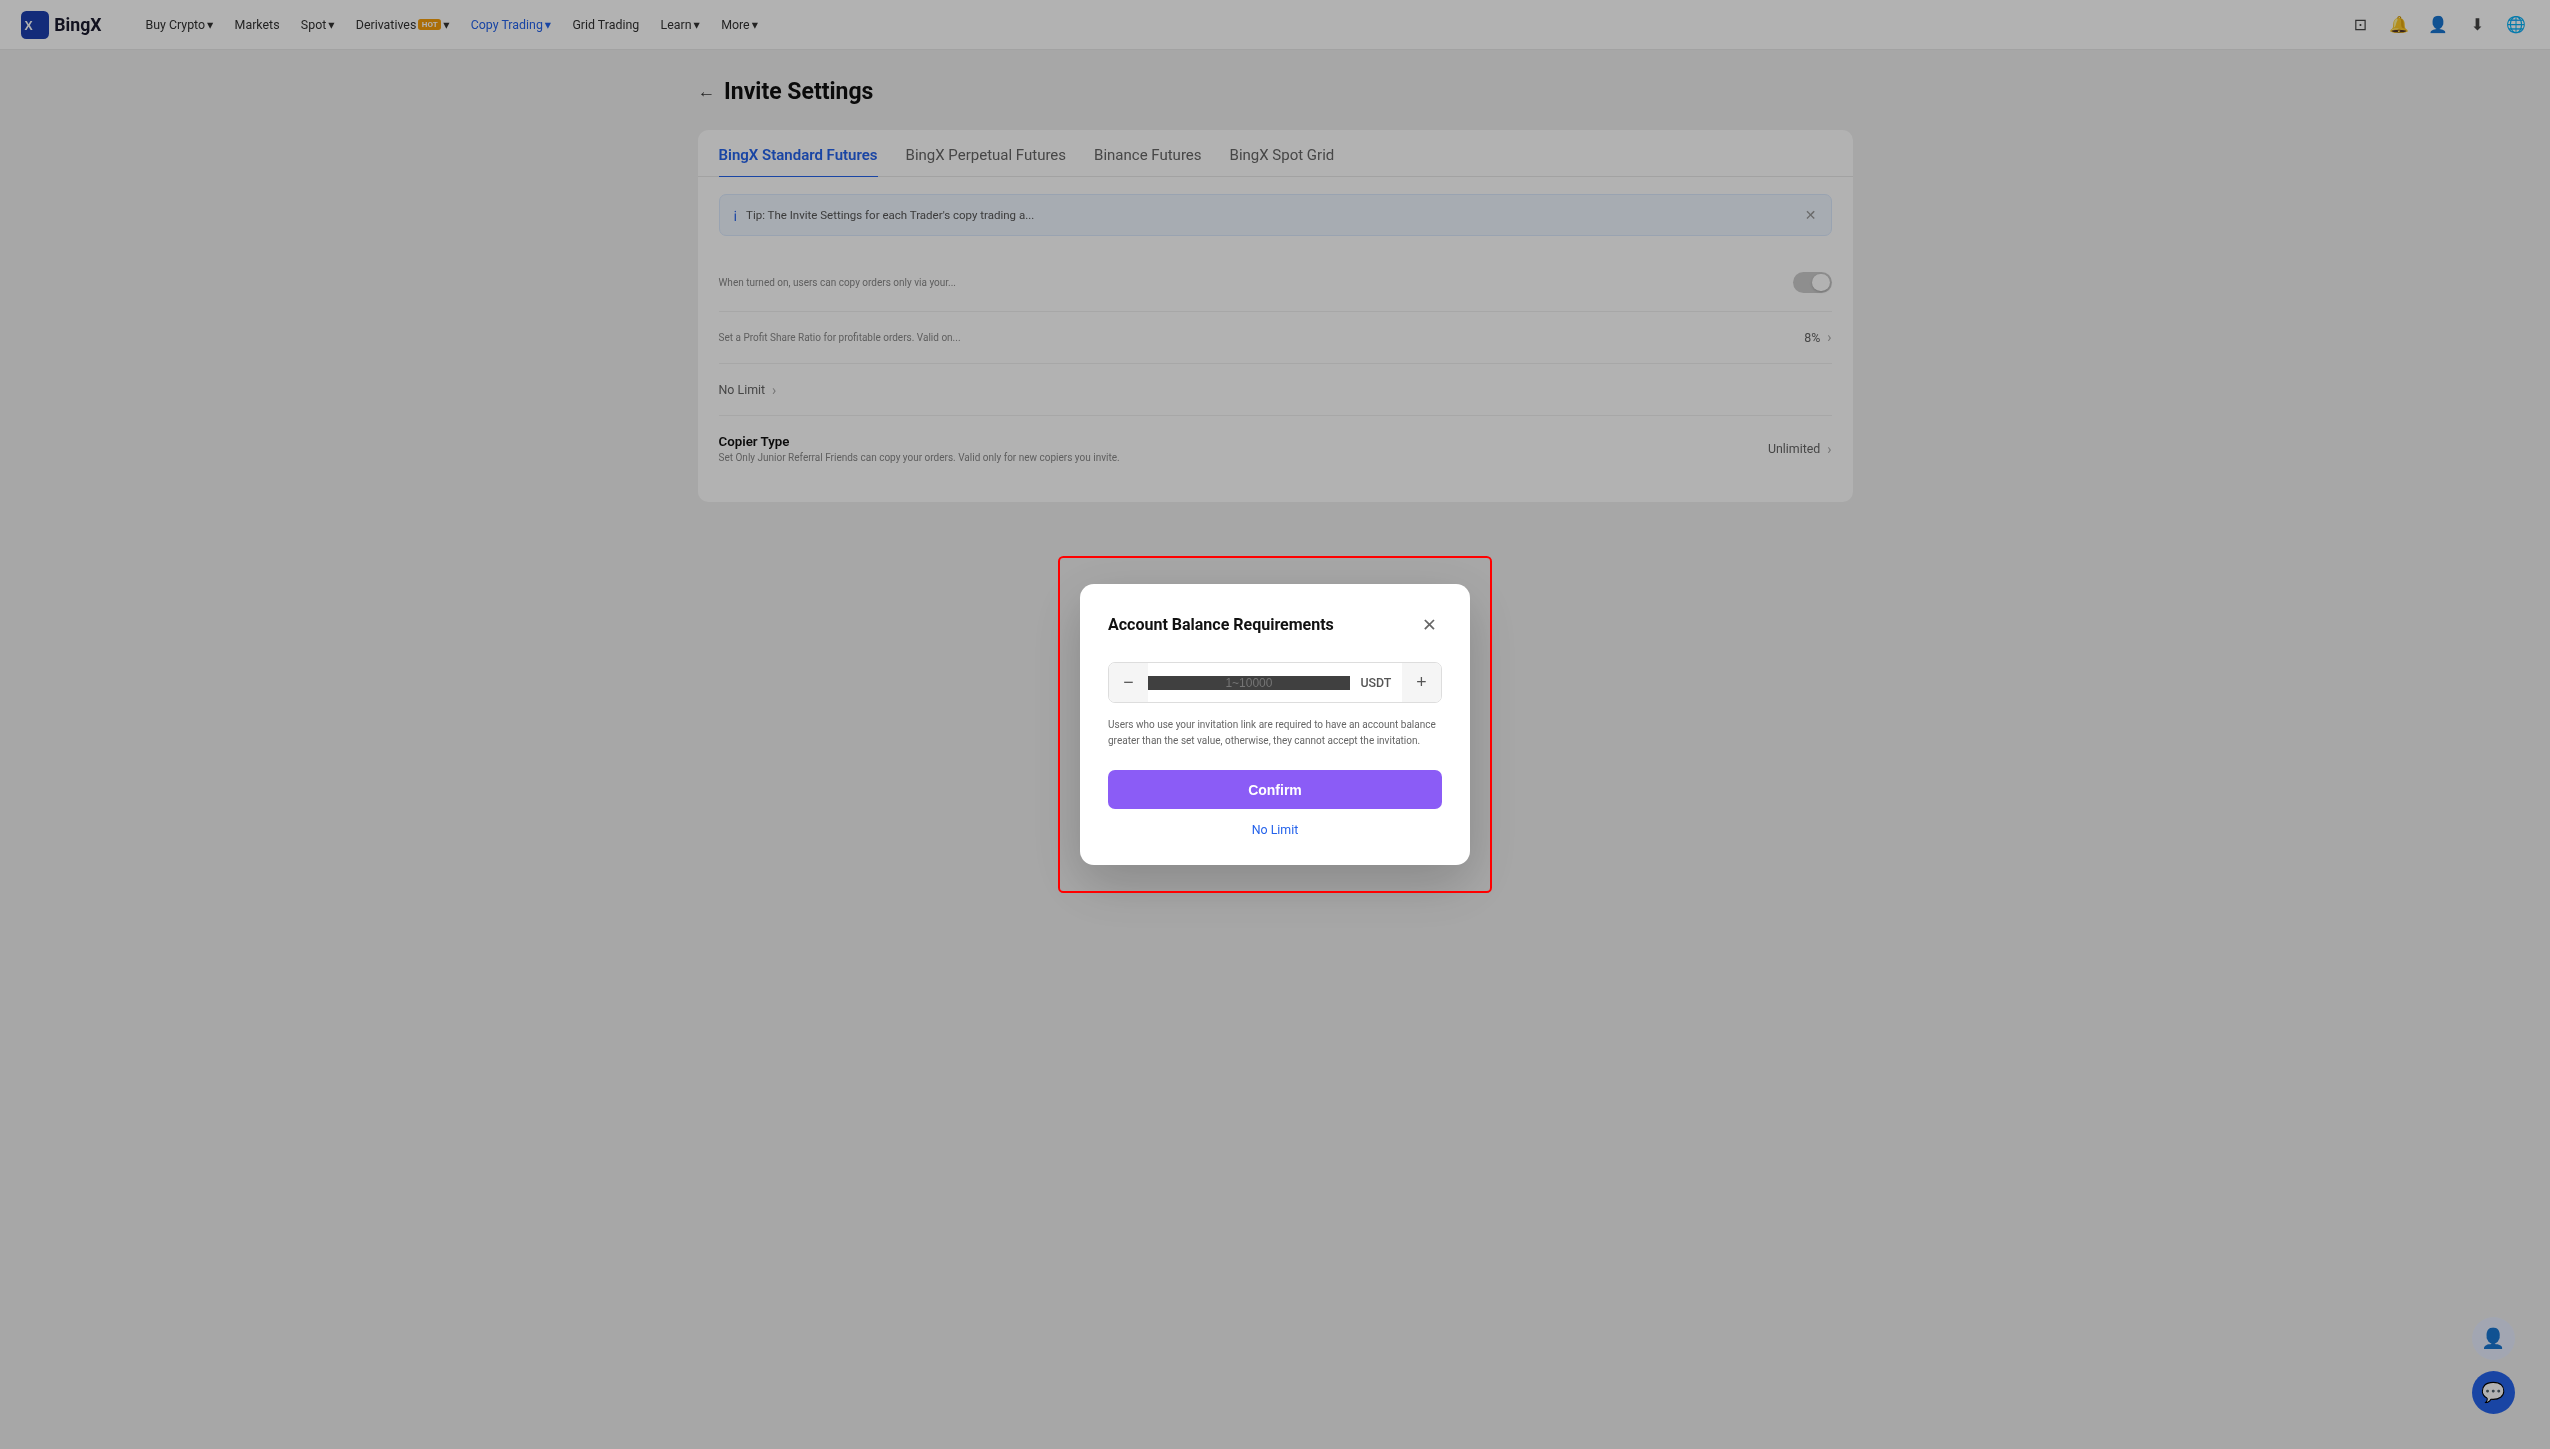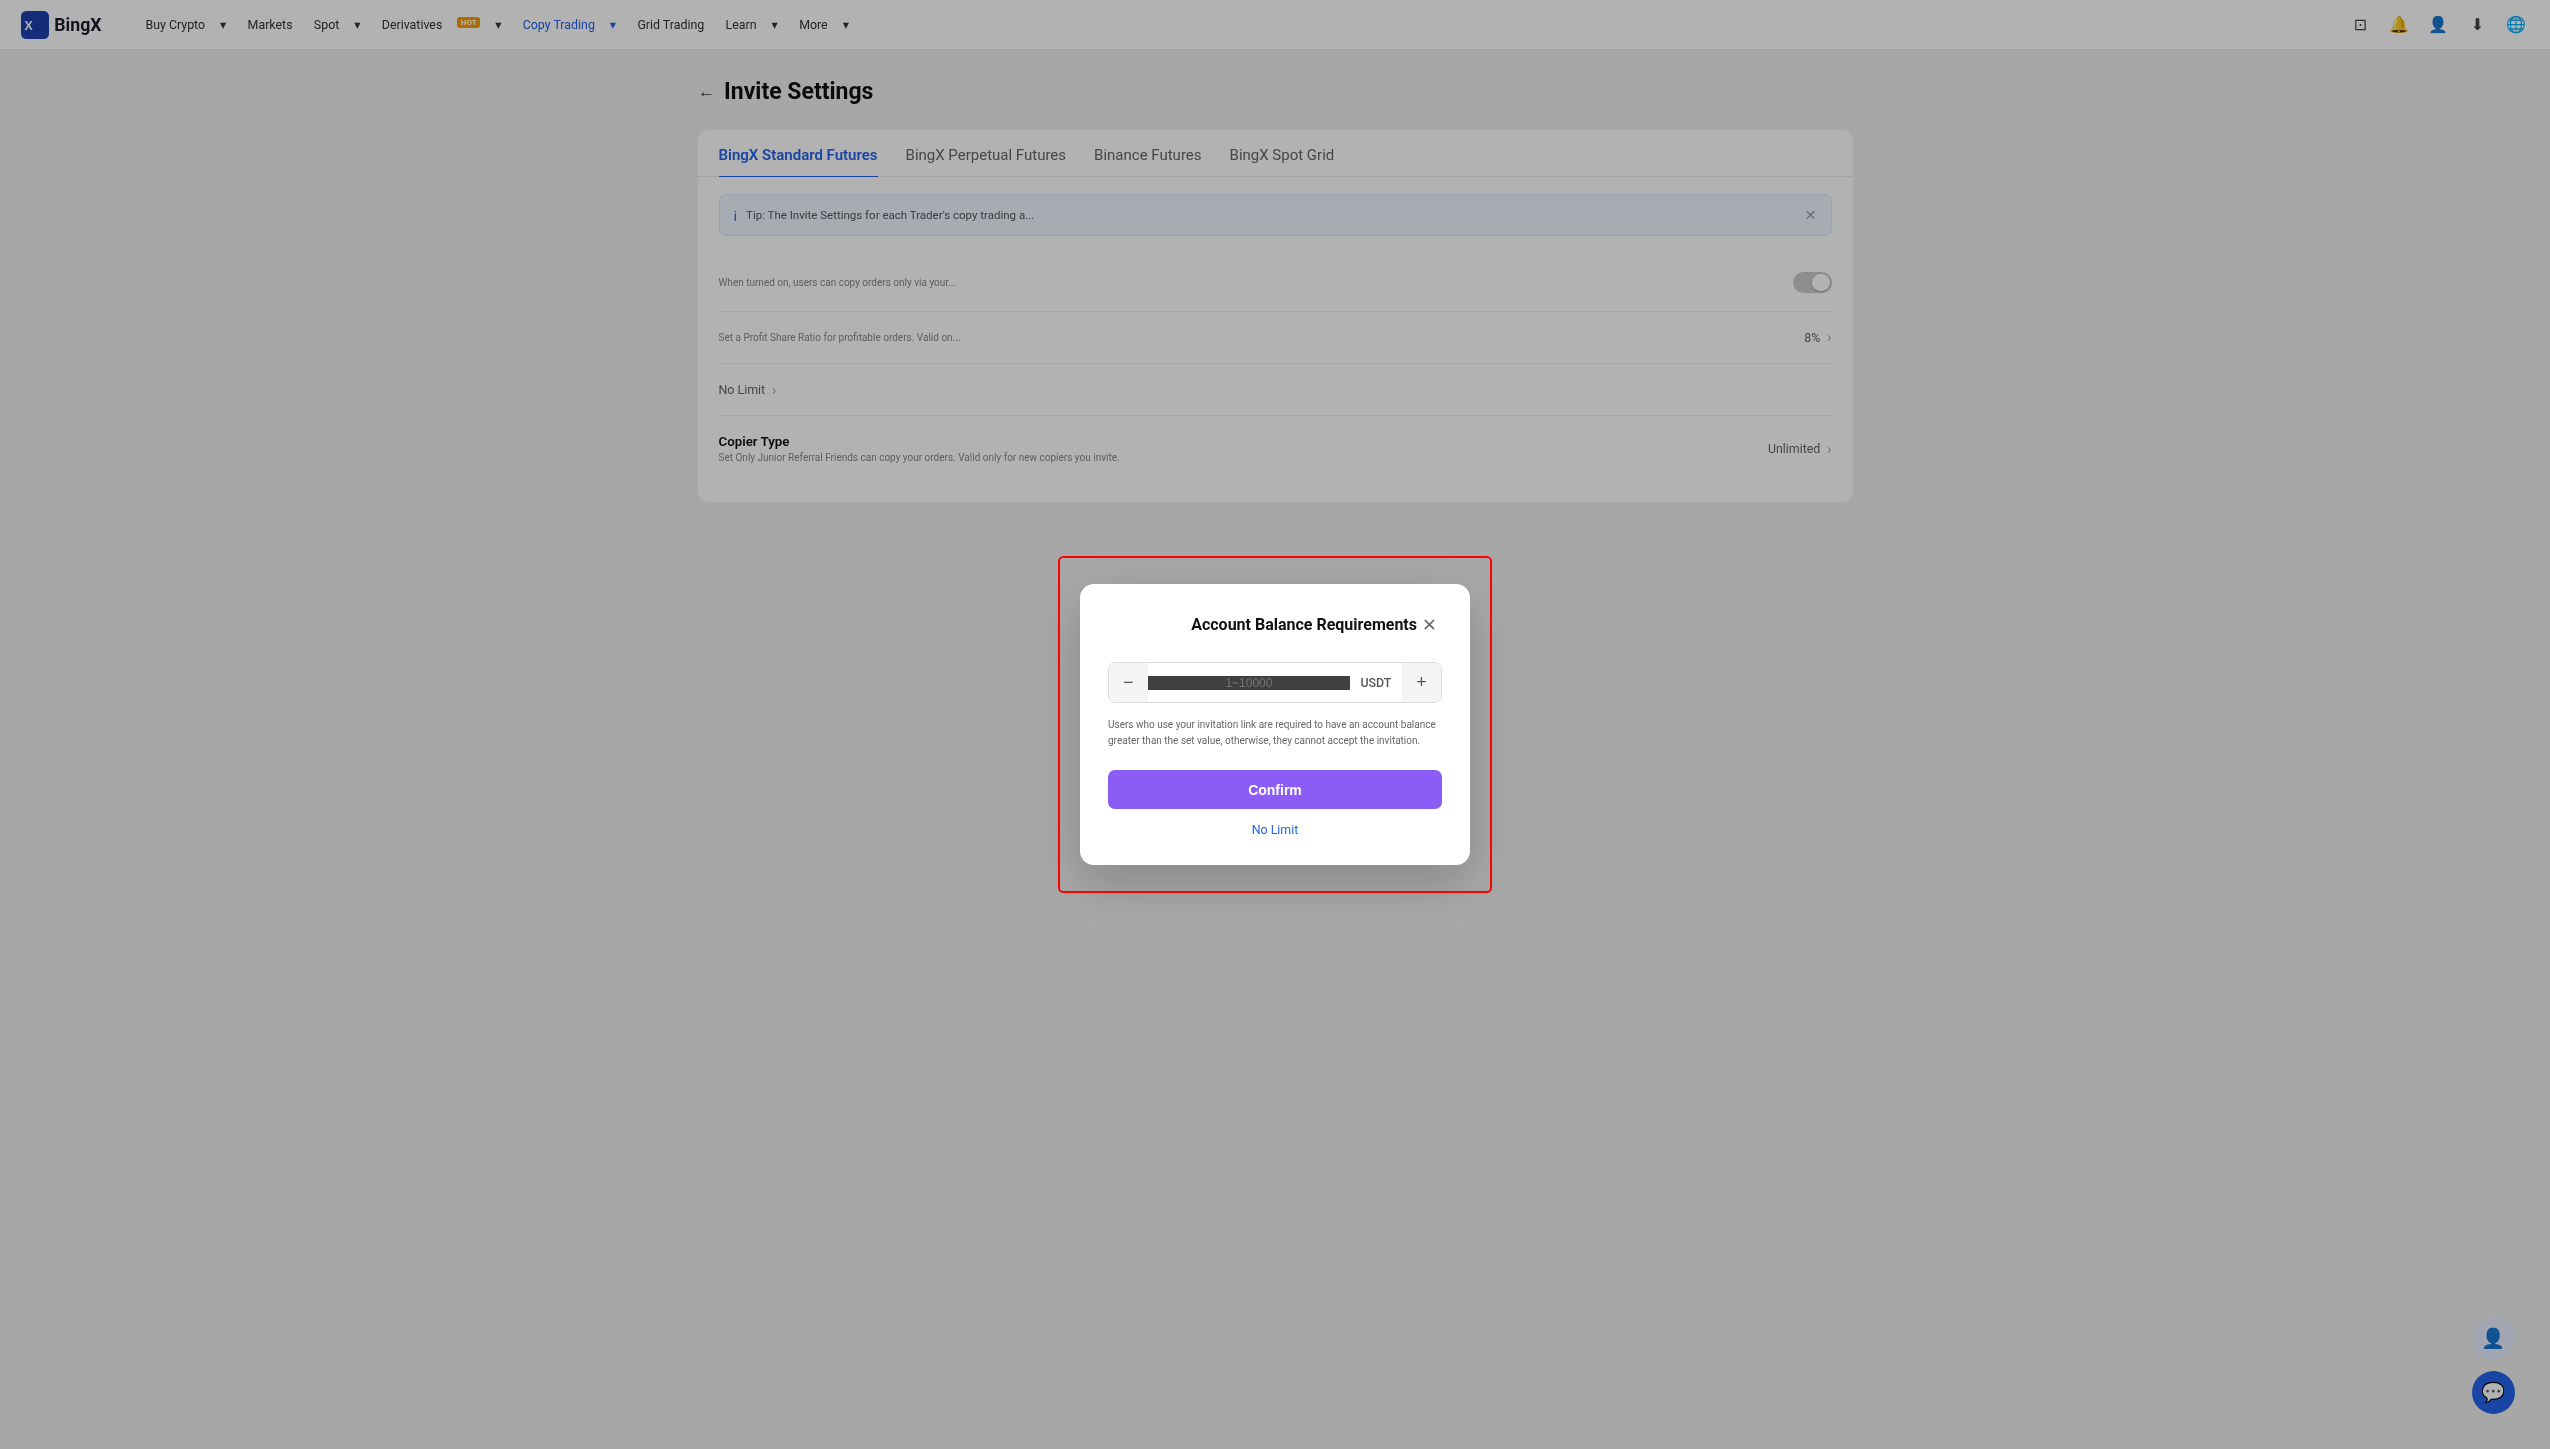--- a/index.html
+++ b/index.html
@@ -40,22 +40,22 @@
       align-items: center;
       gap: 3.5px;
       flex: 1;
     }
     .nav-item {
       padding: 5.3px 8.9px;
       font-size: 12.4px;
       color: #333;
       cursor: pointer;
       display: flex;
-      align-items: flex-start;
-      gap: 15px;
+      align-items: center;
+      gap: 2px;
       white-space: nowrap;
     }
     .nav-item.active { color: #2563eb; }
     .hot-badge {
       background: #f59e0b;
       color: #fff;
       font-size: 8px;
       padding: 0.9px 3.5px;
       border-radius: 2.7px;
       font-weight: 700;
@@ -225,21 +225,21 @@
       border-radius: 14px;
       padding: 28px;
       width: 390px;
       box-shadow: 0 17.7px 53px rgba(0,0,0,0.2);
       position: relative;
       z-index: 1001;
     }
     .modal-header {
       display: flex;
       align-items: center;
-      justify-content: flex-end;
+      justify-content: space-between;
       margin-bottom: 25px;
     }
     .modal-title {
       font-size: 16px;
       font-weight: 700;
       color: #111;
     }
     .modal-close {
       width: 25px;
       height: 25px;

